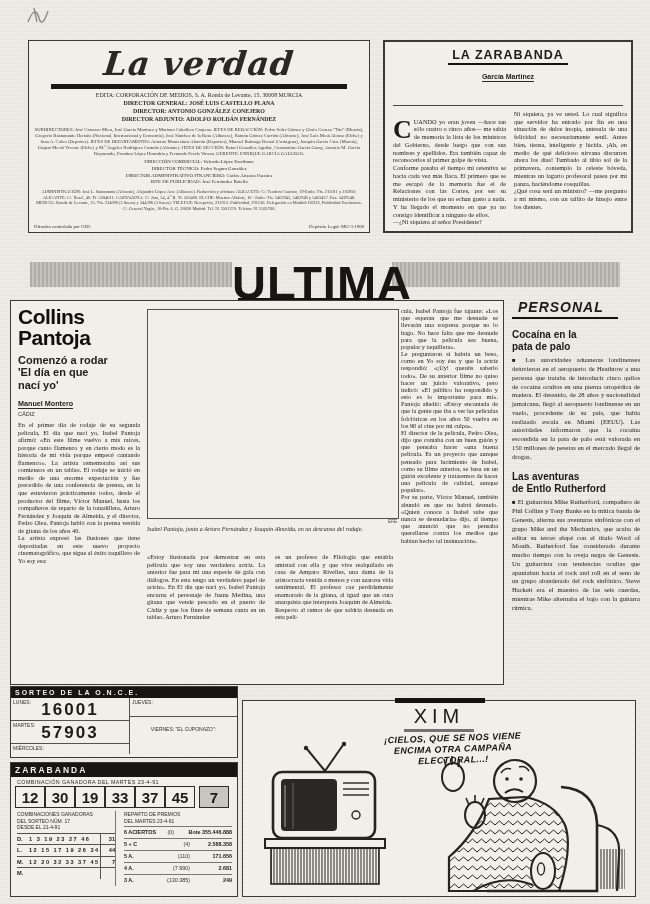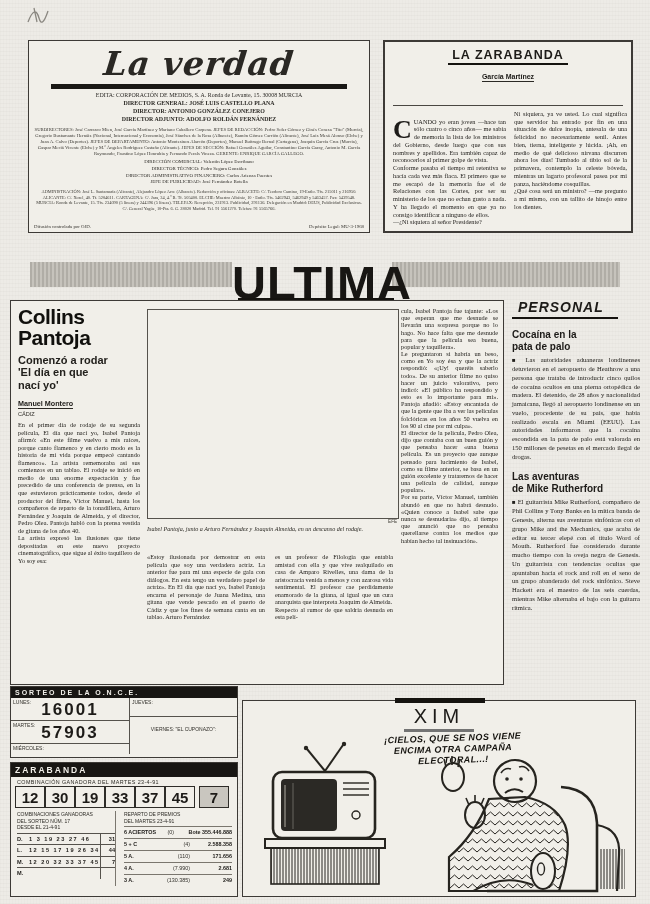--- a/index.html
+++ b/index.html
@@ -161,21 +161,21 @@
 El director de la película, Pedro Olea, dijo que contaba con un buen guión y que pensaba hacer «una buena película. Es un proyecto que aunque pensado para lucimiento de Isabel, como su filme anterior, se basa en un guión excelente y trataremos de hacer una película de calidad, aunque popular».
 Por su parte, Víctor Manuel, también abundó en que no habrá desnudo. «Quien conoce a Isabel sabe que nunca se desnudaría» dijo, al tiempo que anunció que no pensaba querellarse contra los medios que habían hecho tal insinuación».</div>
   </div>
 
   <div class="abs" style="left:512px;top:298px;width:128px;">
     <span class="pers-head">PERSONAL</span>
     <div class="pers-title prelines">Cocaína en la
 pata de palo</div>
     <div class="pers-body just"><span class="bullet">■</span> <span>Las autoridades aduaneras londinenses detuvieron en el aeropuerto de Heathrow a una persona que trataba de introducir cinco quilos de cocaína ocultos en una pierna ortopédica de madera. El detenido, de 28 años y nacionalidad jamaicana, llegó al aeropuerto londinense en un vuelo, procedente de su país, que había realizado escala en Miami (EEUU). Las autoridades informaron que la cocaína escondida en la pata de palo está valorada en 150 millones de pesetas en el mercado ilegal de drogas.</span></div>
     <div class="pers-title prelines">Las aventuras
-de Mike Rutherford</div>
+de Entlo Rutherford</div>
     <div class="pers-body just"><span class="bullet">■</span> <span>El guitarrista Mike Rutherford, compañero de Phil Collins y Tony Banks en la mítica banda de Genesis, alterna sus aventuras sinfónicas con el grupo Mike and the Mechanics, que acaba de editar su tercer elepé con el título Word of Mouth. Rutherford fue considerado durante mucho tiempo con la oveja negra de Genesis. Un guitarrista con tendencias ocultas que apuntaban hacia el rock and roll en el seno de un grupo abanderado del rock sinfónico. Steve Hackett era el maestro de las seis cuerdas, mientras Mike alternaba el bajo con la guitarra rítmica.</span></div>
   </div>
 
   <div class="box" style="left:10px;top:686px;width:228px;height:72px;border-width:1.5px;">
     <div class="lott-bar" style="font-size:7px;">SORTEO DE LA O.N.C.E.</div>
     <div style="display:flex;height:56px;">
       <div style="width:118px;border-right:1px solid #55524c;display:flex;flex-direction:column;">
         <div style="flex:1;border-bottom:1px solid #55524c;">
           <div class="cell-label">LUNES:</div>
           <div class="big-num" style="margin-top:-6px;text-align:center;">16001</div>

